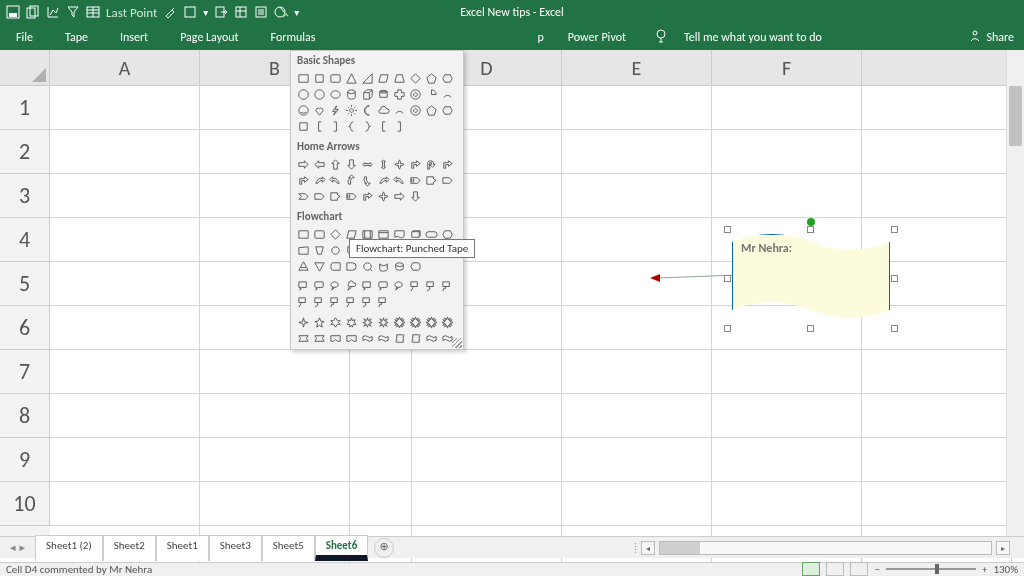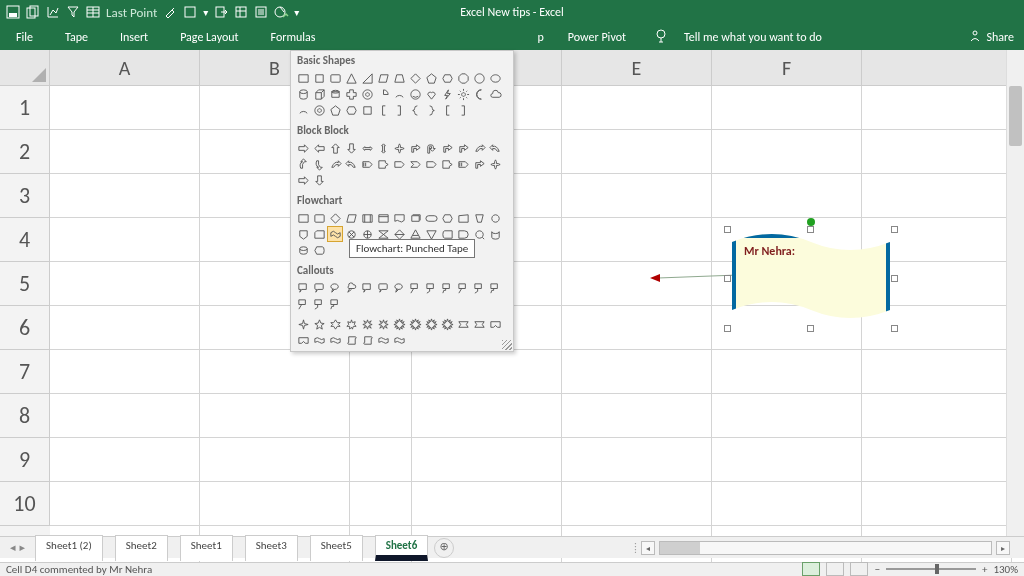--- a/index.html
+++ b/index.html
@@ -30,38 +30,38 @@
 
   .grid { position: absolute; top: 36px; left: 50px; right: 18px; bottom: 0; }
   .gridrow { height: 44px; display: flex; }
   .cell { flex: 0 0 150px; border-right: 1px solid #d4d4d4; border-bottom: 1px solid #d4d4d4; }
 
   .vscroll { position: absolute; top: 0; right: 0; width: 18px; bottom: 0; background: #f0f0f0; border-left: 1px solid #ddd; }
   .vscroll .track { position: absolute; top: 36px; bottom: 18px; left: 2px; right: 2px; }
   .vscroll .thumb { position: absolute; top: 0; height: 60px; left: 0; right: 0; background: #c1c1c1; border-radius: 2px; }
 
   
-  .shapes-panel { position: absolute; top: 50px; left: 290px; width: 224px; background: #f2f2f2; border: 1px solid #c8c8c8; box-shadow: 2px 2px 4px rgba(0,0,0,0.2); font-size: 11px; z-index: 20; }
+  .shapes-panel { position: absolute; top: 50px; left: 290px; width: 174px; background: #f2f2f2; border: 1px solid #c8c8c8; box-shadow: 2px 2px 4px rgba(0,0,0,0.2); font-size: 11px; z-index: 20; }
   .shapes-panel .group-title { color: #666; font-weight: bold; padding: 3px 6px 2px; }
   .shapes-panel .group-body { display: flex; flex-wrap: wrap; padding: 1px 4px 3px; gap: 0; }
   .shape-ico { width: 16px; height: 16px; display: flex; align-items: center; justify-content: center; cursor: pointer; }
   .shape-ico svg { display: block; }
   .shape-ico.hi { background: #fde2a8; border: 1px solid #d6a431; }
   .tooltip { position: absolute; background: #fff; border: 1px solid #767676; padding: 2px 6px; font-size: 11px; color: #333; white-space: nowrap; z-index: 30; left: 58px; top: 188px; }
   .resize-grip { position: absolute; right: 1px; bottom: 1px; width: 10px; height: 10px; background: repeating-linear-gradient(135deg, #999, #999 1px, transparent 1px, transparent 3px); }
 
   
   .comment { position: absolute; left: 732px; top: 184px; width: 158px; height: 90px; }
   .comment .handles { position: absolute; inset: -8px; }
   .handle { position: absolute; width: 7px; height: 7px; background: #fff; border: 1px solid #888; }
   .h-tl { top: 0; left: 0; } .h-tr { top: 0; right: 0; } .h-bl { bottom: 0; left: 0; } .h-br { bottom: 0; right: 0; }
   .h-tc { top: 0; left: 50%; margin-left: -4px; } .h-bc { bottom: 0; left: 50%; margin-left: -4px; }
   .h-ml { top: 50%; left: 0; margin-top: -4px; } .h-mr { top: 50%; right: 0; margin-top: -4px; }
   .rot { position: absolute; top: -16px; left: 50%; width: 8px; height: 8px; margin-left: -4px; border-radius: 50%; background: #21a121; }
-  .comment-body { position: absolute; inset: 0; background: #fcfcdc; border: 4px solid #0369a1; padding: 6px 8px; font-size: 12px; font-weight: bold; color: #7f1d1d; clip-path: path("M0,8 Q40,-8 79,8 Q118,24 158,8 L158,76 Q118,92 79,76 Q40,60 0,76 Z"); }
+  .comment-body { position: absolute; inset: 0; background: #fcfcdc; border: 1px solid #0369a1; padding: 6px 8px; font-size: 12px; font-weight: bold; color: #737373; clip-path: path("M0,8 Q40,-8 79,8 Q118,24 158,8 L158,76 Q118,92 79,76 Q40,60 0,76 Z"); }
   .arrow { position: absolute; }
   .arrow-line { stroke: #8fa98f; stroke-width: 1; }
   .arrow-head { fill: #b00000; }
 
   
   .sheettabs { position: absolute; bottom: 18px; left: 0; right: 0; height: 22px; background: #f0f0f0; border-top: 1px solid #ccc; display: flex; align-items: center; font-size: 11px; }
   .tabnav { display: flex; gap: 4px; padding: 0 10px; color: #888; }
   .stab { padding: 3px 10px; border: 1px solid #ccc; border-bottom: none; background: #fff; color: #444; cursor: pointer; }
   .stab.active { color: #217346; font-weight: bold; border-bottom: 6px solid #0f172a; }
   .addsheet { width: 20px; height: 20px; border: 1px solid #ccc; border-radius: 50%; margin-left: 6px; text-align: center; line-height: 16px; color: #666; cursor: pointer; }
@@ -490,21 +490,21 @@
         <svg width="13" height="13" viewBox="0 0 14 14">
           <path d="M9 2 H6 V12 H9" fill="none" stroke="#555" stroke-width="1"></path>
         </svg>
       </div>
       <div class="shape-ico">
         <svg width="13" height="13" viewBox="0 0 14 14">
           <path d="M5 2 H8 V12 H5" fill="none" stroke="#555" stroke-width="1"></path>
         </svg>
       </div>
     </div>
-  <div class="group-title">Block Block</div>
+  <div class="group-title">Home Arrows</div>
   <div class="group-body" id="gb-block">
       <div class="shape-ico">
         <svg width="13" height="13" viewBox="0 0 14 14">
           <path d="M2 5 H8 V3 L12 7 L8 11 V9 H2 Z" fill="none" stroke="#555" stroke-width="1"></path>
         </svg>
       </div>
       <div class="shape-ico">
         <svg width="13" height="13" viewBox="0 0 14 14">
           <path d="M12 5 H6 V3 L2 7 L6 11 V9 H12 Z" fill="none" stroke="#555" stroke-width="1"></path>
         </svg>
@@ -776,21 +776,20 @@
         <svg width="13" height="13" viewBox="0 0 14 14">
           <path d="M3 5 A4 2 0 0 1 11 5 A4 2 0 0 1 3 5 M3 5 V9 A4 2 0 0 0 11 9 V5" fill="none" stroke="#555" stroke-width="1"></path>
         </svg>
       </div>
       <div class="shape-ico">
         <svg width="13" height="13" viewBox="0 0 14 14">
           <path d="M2 7 L4 3 H10 A2 4 0 0 1 10 11 H4 Z" fill="none" stroke="#555" stroke-width="1"></path>
         </svg>
       </div>
     </div>
-  <div class="group-title">Callouts</div>
   <div class="group-body" id="gb-call">
       <div class="shape-ico">
         <svg width="13" height="13" viewBox="0 0 14 14">
           <path d="M2 2 H10 V8 H5 L3 11 L4 8 H2 Z" fill="none" stroke="#555" stroke-width="1"></path>
         </svg>
       </div>
       <div class="shape-ico">
         <svg width="13" height="13" viewBox="0 0 14 14">
           <path d="M3 2 H10 Q11 2 11 3 V7 Q11 8 10 8 H5 L3 11 L4 8 H3 Q2 8 2 7 V3 Q2 2 3 2 Z" fill="none" stroke="#555" stroke-width="1"></path>
         </svg>
@@ -970,21 +969,21 @@
     </div>
   <div class="tooltip">Flowchart: Punched Tape</div>
   <div class="resize-grip"></div>
 </div>
 
 <div class="sheettabs">
   <div class="tabnav">
     <span>◂</span>
     <span>▸</span>
   </div>
-  <div id="sheet-tabs-holder" style="display:flex;gap:12px">
+  <div id="sheet-tabs-holder" style="display:flex;gap:0">
       <div class="stab">Sheet1 (2)</div>
       <div class="stab">Sheet2</div>
       <div class="stab">Sheet1</div>
       <div class="stab">Sheet3</div>
       <div class="stab">Sheet5</div>
       <div class="stab active">Sheet6</div>
     </div>
   <div class="addsheet">⊕</div>
   <div class="hscroll-region">
     <span style="color:#999">⁞</span>

